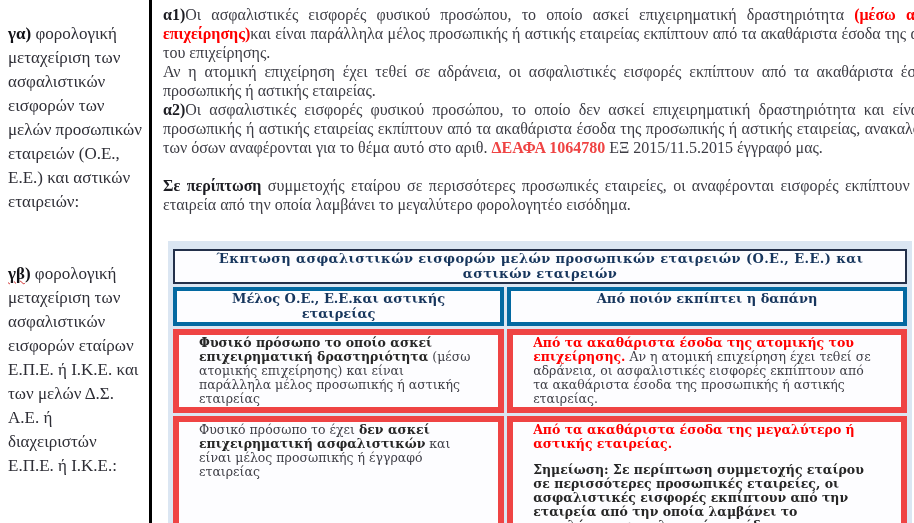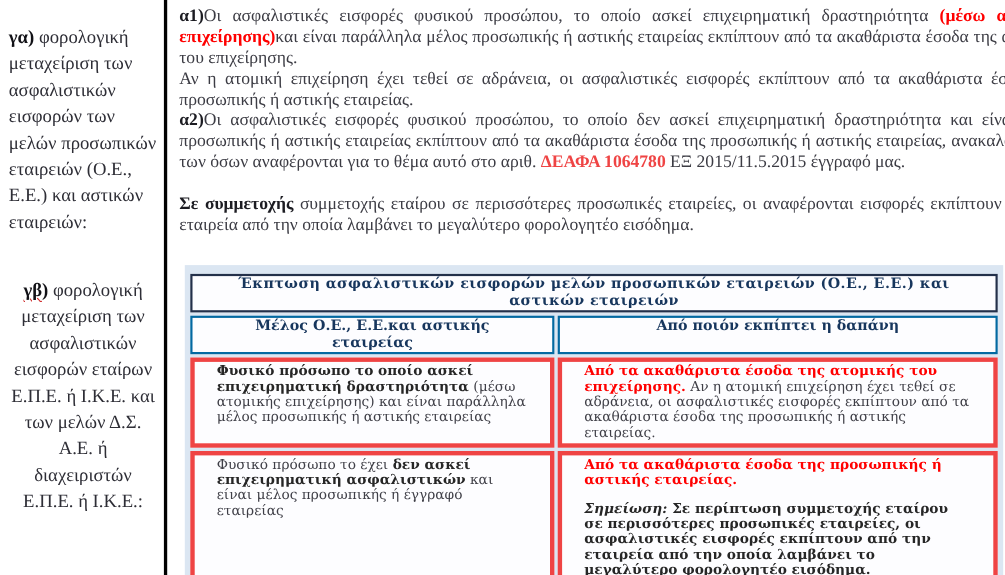--- a/index.html
+++ b/index.html
@@ -6,21 +6,21 @@
   html, body { width: 914px; height: 523px; overflow: hidden; background: #ffffff; }
   body { position: relative; font-family: "Liberation Serif", "DejaVu Serif", serif; }
 
   
   .left-col {
     position: absolute; left: 0; top: 16px; width: 149px; height: 523px;
     padding: 6px 6px 0 8px; background: #ffffff;
     font-size: 17px; line-height: 24px; color: #2e2e36;
   }
   .clause { margin: 0; }
-  .clause + .clause { margin-top: 38px; text-align: center; }
+  .clause + .clause { margin-top: 48px; }
   .clause-label { font-weight: bold; color: #111116; }
   .wavy {
     text-decoration-line: underline;
     text-decoration-style: wavy;
     text-decoration-color: #d03030;
     text-decoration-thickness: 1px;
   }
 
   .divider {
     position: absolute; left: 149px; top: 0; width: 3px; height: 523px;
@@ -49,73 +49,73 @@
     font-family: "DejaVu Serif", serif;
     font-size: 12.5px; line-height: 1.12;
   }
   table.ded td { background: #fdfdff; padding: 1px 20px; vertical-align: top; }
   td.title-cell {
     background: #ffff00; border: 2px solid #23304a;
     text-align: center; font-weight: bold; color: #17365d;
     font-size: 13px; letter-spacing: 0.4px; padding: 2px 4px;
   }
   td.sub-cell {
-    border: 2px solid #0369a1; text-align: center;
+    border: 4px solid #0369a1; text-align: center;
     font-weight: bold; color: #17365d; font-size: 13px;
     vertical-align: middle; height: 34px;
   }
-  td.body-cell { border: 4px solid #ef4444; color: #3f3f47; }
+  td.body-cell { border: 6px solid #ef4444; color: #3f3f47; }
   td.c-member { width: 45.3%; }
   td.c-deduct { width: 54.7%; }
   .row1 td { height: 82px; }
   .row2 td { height: 92px; }
   td.v-mid { vertical-align: middle; }
   .cell-bold { font-weight: bold; color: #262626; }
   .cell-red { color: #ff0000; font-weight: bold; text-align: center; }
   .note-block { margin-top: 12px; font-weight: bold; color: #262626; }
-  .note-label { font-style: italic; }
+  .note-label { }
 </style>
 </head>
 <body>
 
 <div class="left-col">
   <p class="clause"><span class="clause-label">γα</span><span class="clause-label">)</span><span> φορολογική μεταχείριση των ασφαλιστικών εισφορών των μελών προσωπικών εταιρειών (Ο.Ε., Ε.Ε.) και αστικών εταιρειών:</span></p>
   <p class="clause"><span class="clause-label wavy">γβ</span><span class="clause-label">)</span><span> φορολογική μεταχείριση των ασφαλιστικών εισφορών εταίρων Ε.Π.Ε. ή Ι.Κ.Ε. και των μελών Δ.Σ. Α.Ε. ή διαχειριστών Ε.Π.Ε. ή Ι.Κ.Ε.:</span></p>
 </div>
 
 <div class="divider"></div>
 
 <div class="main">
 
   <p><span class="plabel">α1)</span><span>Οι ασφαλιστικές εισφορές φυσικού προσώπου, το οποίο ασκεί επιχειρηματική δραστηριότητα </span><span class="red-bold">(μέσω ατομικής επιχείρησης)</span><span>και είναι παράλληλα μέλος προσωπικής ή αστικής εταιρείας εκπίπτουν από τα ακαθάριστα έσοδα της ατομικής του επιχείρησης.</span></p>
 
   <p>Αν η ατομική επιχείρηση έχει τεθεί σε αδράνεια, οι ασφαλιστικές εισφορές εκπίπτουν από τα ακαθάριστα έσοδα της προσωπικής ή αστικής εταιρείας.</p>
 
   <p><span class="plabel">α2)</span><span>Οι ασφαλιστικές εισφορές φυσικού προσώπου, το οποίο δεν ασκεί επιχειρηματική δραστηριότητα και είναι μέλος προσωπικής ή αστικής εταιρείας εκπίπτουν από τα ακαθάριστα έσοδα της προσωπικής ή αστικής εταιρείας, ανακαλουμένων των όσων αναφέρονται για το θέμα αυτό στο αριθ. </span><span class="ref-bold">ΔΕΑΦΑ 1064780</span><span> ΕΞ 2015/11.5.2015 έγγραφό μας.</span></p>
 
-  <p class="gap-top"><span class="plabel">Σε συμμετοχής</span><span> συμμετοχής εταίρου σε περισσότερες προσωπικές εταιρείες, οι αναφέρονται εισφορές εκπίπτουν από την εταιρεία από την οποία λαμβάνει το μεγαλύτερο φορολογητέο εισόδημα.</span></p>
+  <p class="gap-top"><span class="plabel">Σε περίπτωση</span><span> συμμετοχής εταίρου σε περισσότερες προσωπικές εταιρείες, οι αναφέρονται εισφορές εκπίπτουν από την εταιρεία από την οποία λαμβάνει το μεγαλύτερο φορολογητέο εισόδημα.</span></p>
 
   <div class="tbl-wrap">
     <table class="ded">
       <tbody>
           <tr>
         <td class="title-cell" colspan="2">Έκπτωση ασφαλιστικών εισφορών μελών προσωπικών εταιρειών (Ο.Ε., Ε.Ε.) και αστικών εταιρειών</td>
       </tr>
       <tr>
         <td class="sub-cell c-member">Μέλος Ο.Ε., Ε.Ε.και αστικής εταιρείας</td>
         <td class="sub-cell c-deduct">Από ποιόν εκπίπτει η δαπάνη</td>
       </tr>
       <tr class="row1">
         <td class="body-cell c-member"><span class="cell-bold">Φυσικό πρόσωπο το οποίο ασκεί επιχειρηματική δραστηριότητα</span><span> (μέσω ατομικής επιχείρησης) και είναι παράλληλα μέλος προσωπικής ή αστικής εταιρείας</span></td>
         <td class="body-cell c-deduct"><span class="cell-red">Από τα ακαθάριστα έσοδα της ατομικής του επιχείρησης.</span><span> Αν η ατομική επιχείρηση έχει τεθεί σε αδράνεια, οι ασφαλιστικές εισφορές εκπίπτουν από τα ακαθάριστα έσοδα της προσωπικής ή αστικής εταιρείας.</span></td>
       </tr>
       <tr class="row2">
         <td class="body-cell c-member v-mid"><span>Φυσικό πρόσωπο το έχει </span><span class="cell-bold">δεν ασκεί επιχειρηματική ασφαλιστικών</span><span> και είναι μέλος προσωπικής ή έγγραφό εταιρείας</span></td>
         <td class="body-cell c-deduct">
-          <div><span class="cell-red">Από τα ακαθάριστα έσοδα της προσωπικής ή αστικής εταιρείας.</span></div>
+          <div><span class="cell-red">Από τα ακαθάριστα έσοδα της μεγαλύτερο ή αστικής εταιρείας.</span></div>
           <div class="note-block"><span class="note-label">Σημείωση:</span><span> Σε περίπτωση συμμετοχής εταίρου σε περισσότερες προσωπικές εταιρείες, οι ασφαλιστικές εισφορές εκπίπτουν από την εταιρεία από την οποία λαμβάνει το μεγαλύτερο φορολογητέο εισόδημα.</span></div>
         </td>
       </tr>
     </tbody>
       </table>
   </div>
 
 </div>
 
 </body></html>

